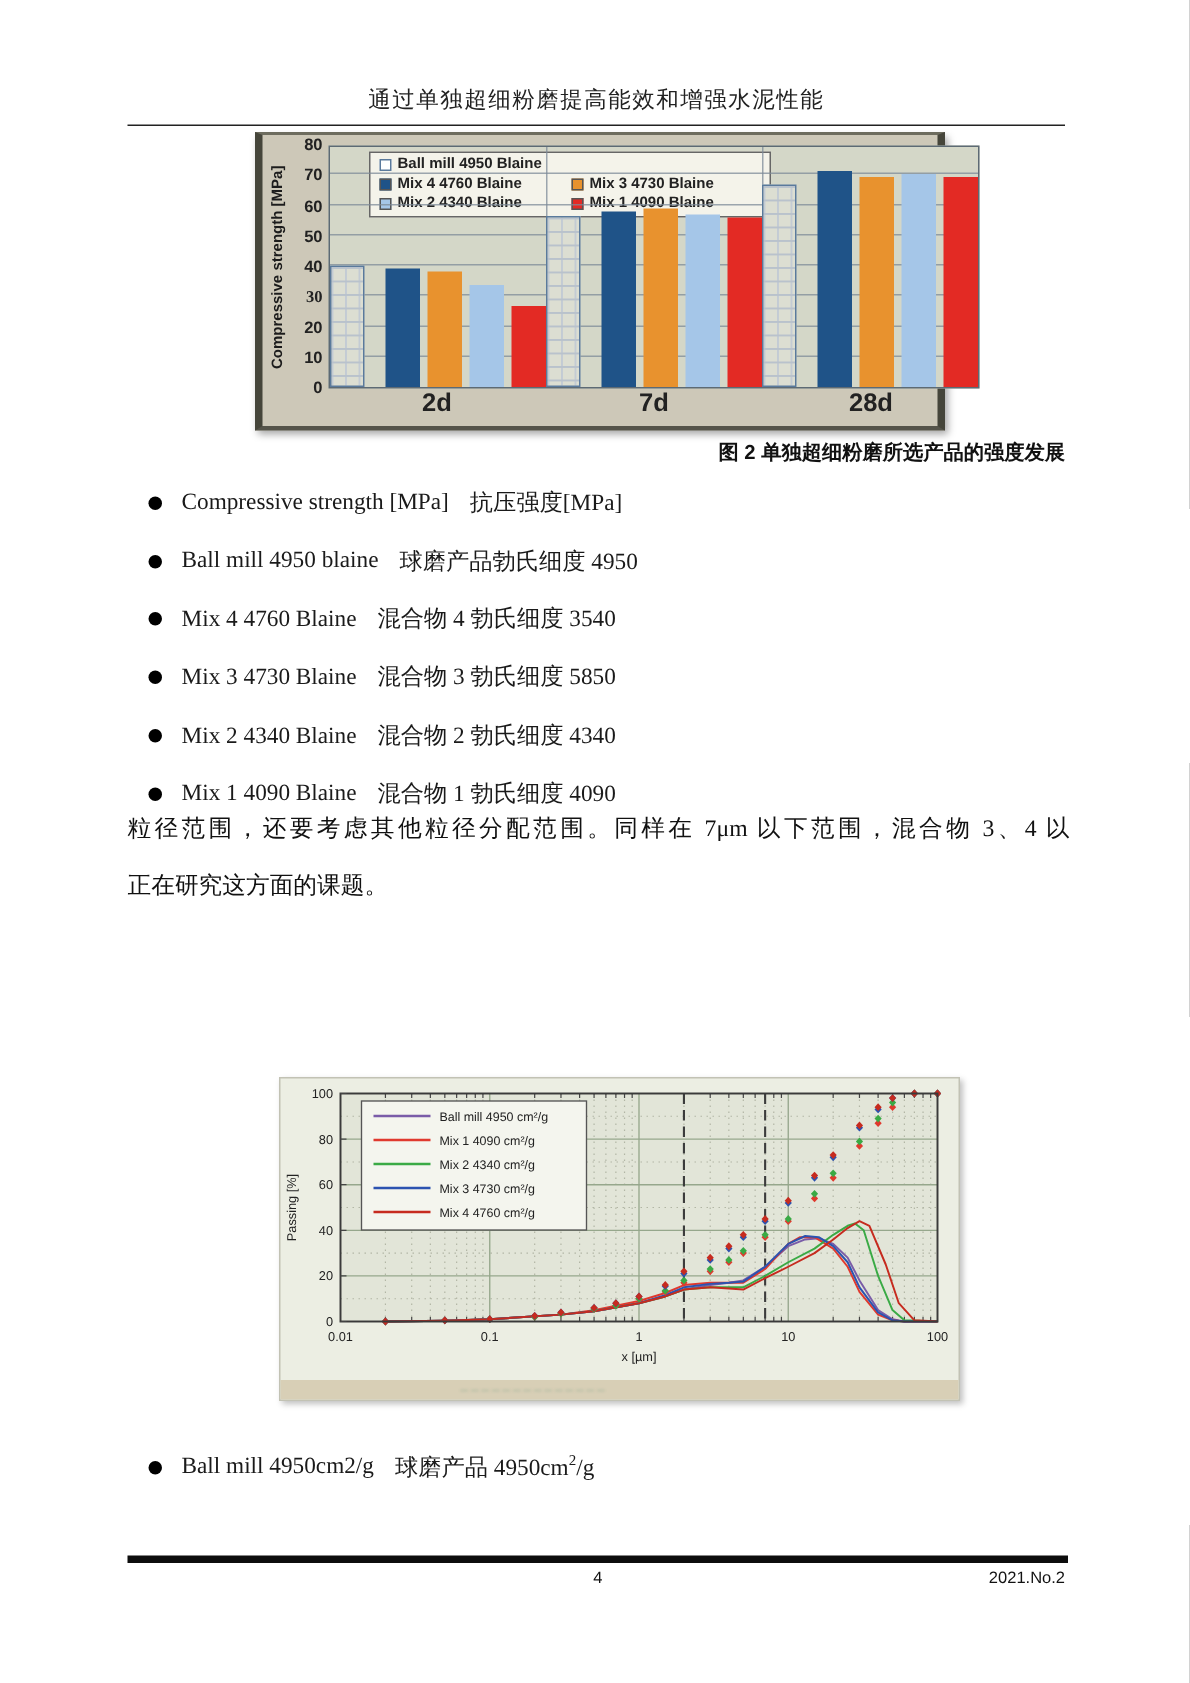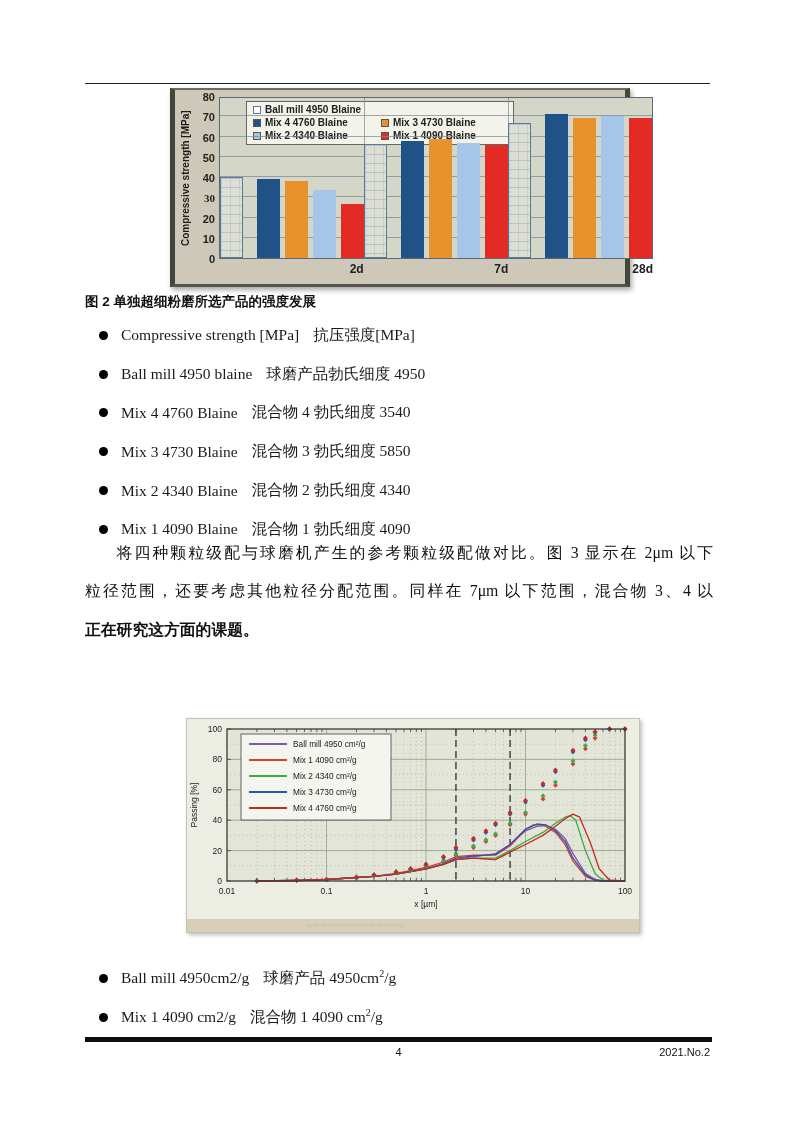--- a/index.html
+++ b/index.html
@@ -50,52 +50,52 @@
   }
   .bc-bar { width:23px; }
   .bc-bar.ref {
     background:#dcded2;
     background-image:linear-gradient(#b9c2cc 1px, transparent 1px),
                      linear-gradient(90deg,#c3cbd4 1px, transparent 1px);
     background-size:9px 9px;
     border:1px solid #5a7a9c; margin-right:9px;
   }
   .bc-xlabels { display:flex; height:20px; align-items:center; }
-  .bc-xlabels span { width:33.333%; text-align:right; font-size:12px; font-weight:bold; color:#222; }
+  .bc-xlabels span { width:33.333%; text-align:center; font-size:17px; font-weight:bold; color:#222; }
   .bc-legend {
     position:absolute; top:3px; left:26px; width:268px;
     background:#f4f3ea; border:1px solid #666; padding:1px 6px 2px;
     display:grid; grid-template-columns:1fr 1.05fr; column-gap:8px;
     font-size:10px; font-weight:bold; color:#222; line-height:13px;
   }
   .bc-legend .item { display:flex; align-items:center; gap:4px; white-space:nowrap; }
   .bc-legend .item.first { grid-column:1 / span 2; }
   .bc-legend .swatch { width:8px; height:8px; flex:0 0 8px; border:1px solid #555; }
   
   .caption {
-    position:absolute; left:85px; width:625px; text-align:left;
+    position:absolute; left:85px; width:625px; text-align:right;
     font-family:"Liberation Sans","DejaVu Sans",sans-serif;
     font-weight:bold; font-size:13.5px; color:#111;
   }
   .caption.c2 { top:293px; }
   .caption.c3 { top:936px; }
   
   ul.bullets { position:absolute; left:99px; width:610px; list-style:none; }
   ul.bullets.top { top:316px; }
   ul.bullets.bottom { top:959px; }
   ul.bullets li { height:38.8px; display:flex; align-items:center; font-size:15.5px; }
   .dot { width:9px; height:9px; border-radius:50%; background:#000; margin-right:13px; flex:0 0 9px; }
   .b-en { margin-right:14px; white-space:nowrap; }
   .b-zh { white-space:nowrap;text-align:right; }
   .b-zh sup { font-size:10px; }
   
   .para { position:absolute; top:534px; left:85px; width:628px; font-size:15.8px; color:#111; }
   .para .pline { height:38.4px; line-height:38.4px; text-align:justify; text-align-last:justify; white-space:nowrap; }
   .para .pline.first { text-indent:2em; }
-  .para .pline.last { text-align-last:left;font-weight:bold; }
+  .para .pline.last { text-align-last:left; }
   
   .fig3 {
     position:absolute; top:718px; left:186px; width:454px;
     background:#eceee3; border:1px solid #c2c2b4; box-shadow:2px 2px 4px rgba(0,0,0,0.25);
   }
   .fig3 .strip { height:13px; background:#d8cfb6; position:relative; overflow:hidden; }
   .fig3 .strip .wm {
     position:absolute; left:120px; top:1px; font-size:9px; color:#9fb39a;
     filter:blur(1px); font-family:"Liberation Sans",sans-serif; letter-spacing:2px;
   }
@@ -106,20 +106,21 @@
     font-family:"Liberation Sans","DejaVu Sans",sans-serif; font-size:11px; color:#111;
   }
   .footer-page { position:absolute; left:50%; transform:translateX(-50%); }
   .footer-issue { position:absolute; right:2px; }
 </style>
 </head>
 <body>
 
 <div class="page">
 
+  <div class="header-title">通过单独超细粉磨提高能效和增强水泥性能</div>
   <div class="header-rule"></div>
 
   <div class="fig2">
     <div class="bc-ylabel">Compressive strength [MPa]</div>
     <div class="bc-yticks" id="bc-yticks">
         <span style="bottom: 0px;">0</span>
         <span style="bottom: 20.25px;">10</span>
         <span style="bottom: 40.5px;">20</span>
         <span style="bottom: 60.75px; font-family: Liberation Serif, serif;">30</span>
         <span style="bottom: 81px;">40</span>
@@ -220,21 +221,20 @@
         <span class="b-zh">混合物 2  勃氏细度  4340</span>
       </li>
     <li>
         <span class="dot"></span>
         <span class="b-en">Mix 1 4090 Blaine</span>
         <span class="b-zh">混合物 1 勃氏细度  4090</span>
       </li>
   </ul>
 
   <div class="para">
-    <div class="pline first">将四种颗粒级配与球磨机产生的参考颗粒级配做对比。图 3 显示在 2μm 以下</div>
     <div class="pline">粒径范围，还要考虑其他粒径分配范围。同样在 7μm 以下范围，混合物 3、4 以</div>
     <div class="pline last">正在研究这方面的课题。</div>
   </div>
 
   <div class="fig3">
     <div id="lc-holder"><svg width="452" height="196" viewBox="0 0 452 196">
           <rect x="40" y="10" width="398" height="152" fill="#e2e5d8" stroke="none"></rect>
           <line x1="69.95248456856613" y1="10" x2="69.95248456856613" y2="162" stroke="#b2b6a5" stroke-width="0.8" stroke-dasharray="1,3"></line>
           <line x1="69.95248456856613" y1="162" x2="69.95248456856613" y2="159" stroke="#444" stroke-width="0.8"></line>
           <line x1="69.95248456856613" y1="10" x2="69.95248456856613" y2="13" stroke="#444" stroke-width="0.8"></line>
@@ -475,25 +475,20 @@
       </div>
   </div>
 
 
   <ul class="bullets bottom">
     <li>
         <span class="dot"></span>
         <span class="b-en">Ball mill 4950cm2/g</span>
         <span class="b-zh"><span>球磨产品 4950cm</span><sup>2</sup><span>/g</span></span>
       </li>
-    <li>
-        <span class="dot"></span>
-        <span class="b-en">Mix 1 4090 cm2/g</span>
-        <span class="b-zh"><span>混合物 1 4090 cm</span><sup>2</sup><span>/g</span></span>
-      </li>
   </ul>
 
   <div class="footer-rule"></div>
   <div class="footer-row">
     <span class="footer-page">4</span>
     <span class="footer-issue">2021.No.2</span>
   </div>
 
 </div>
 

